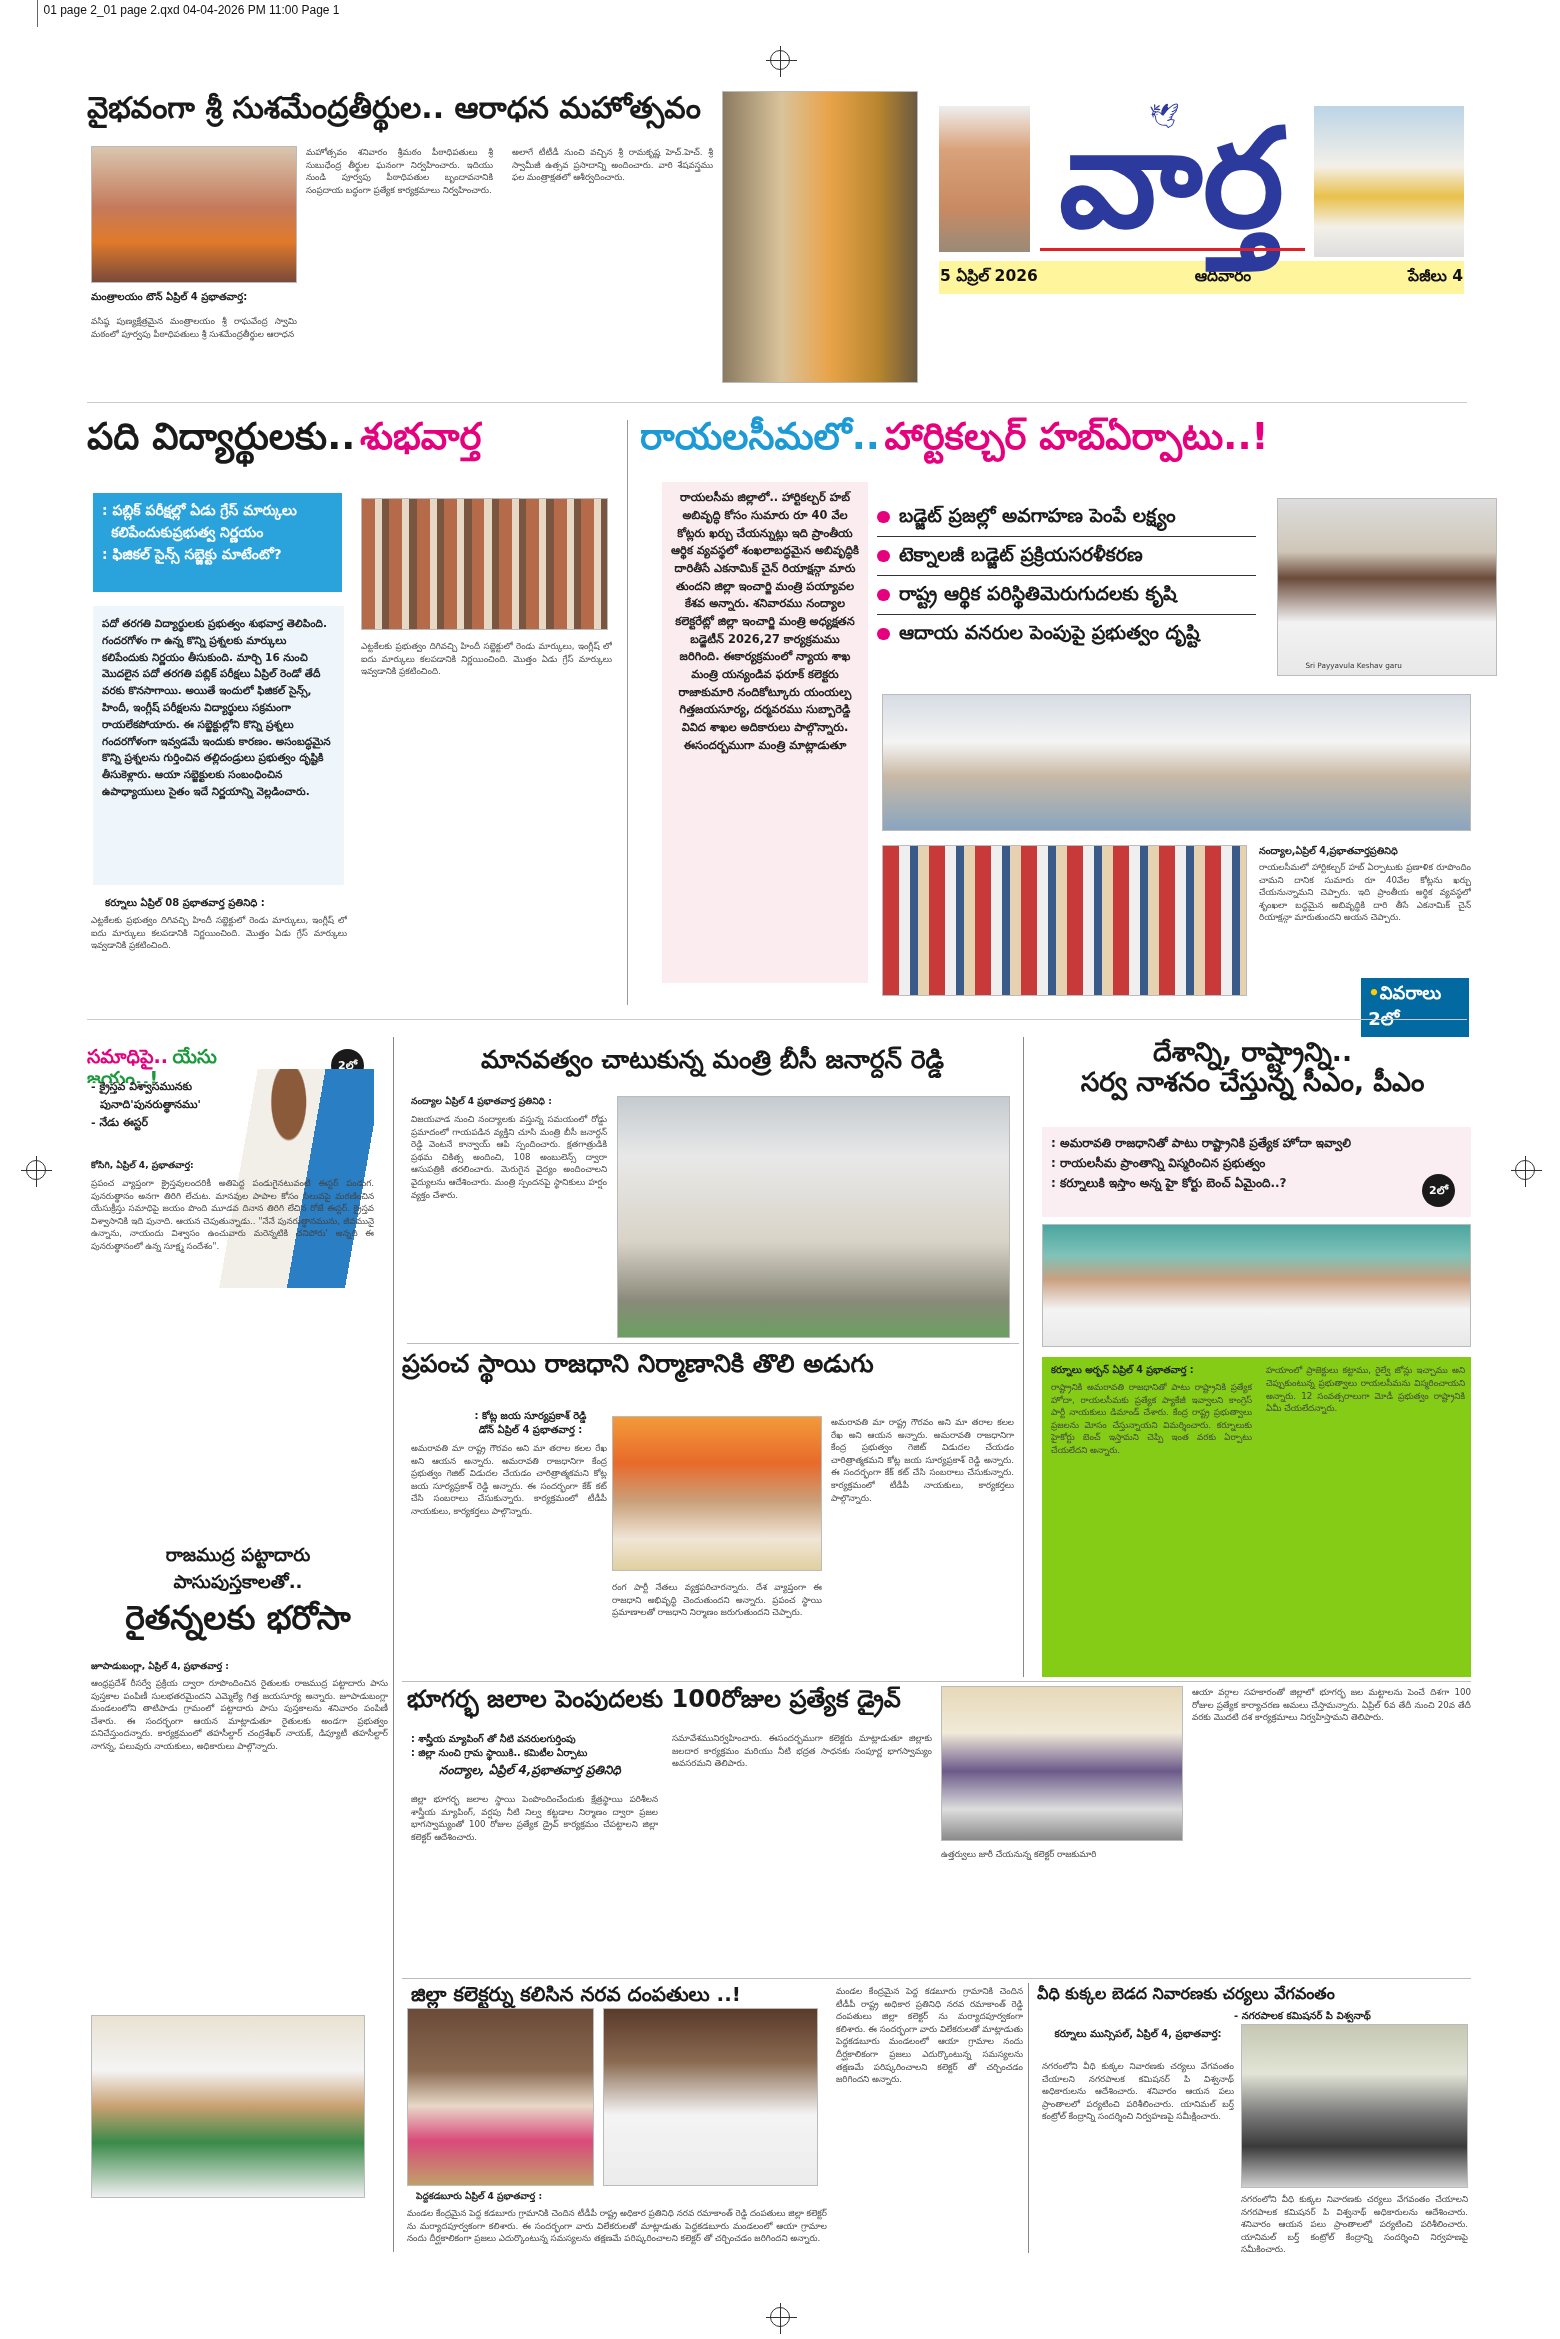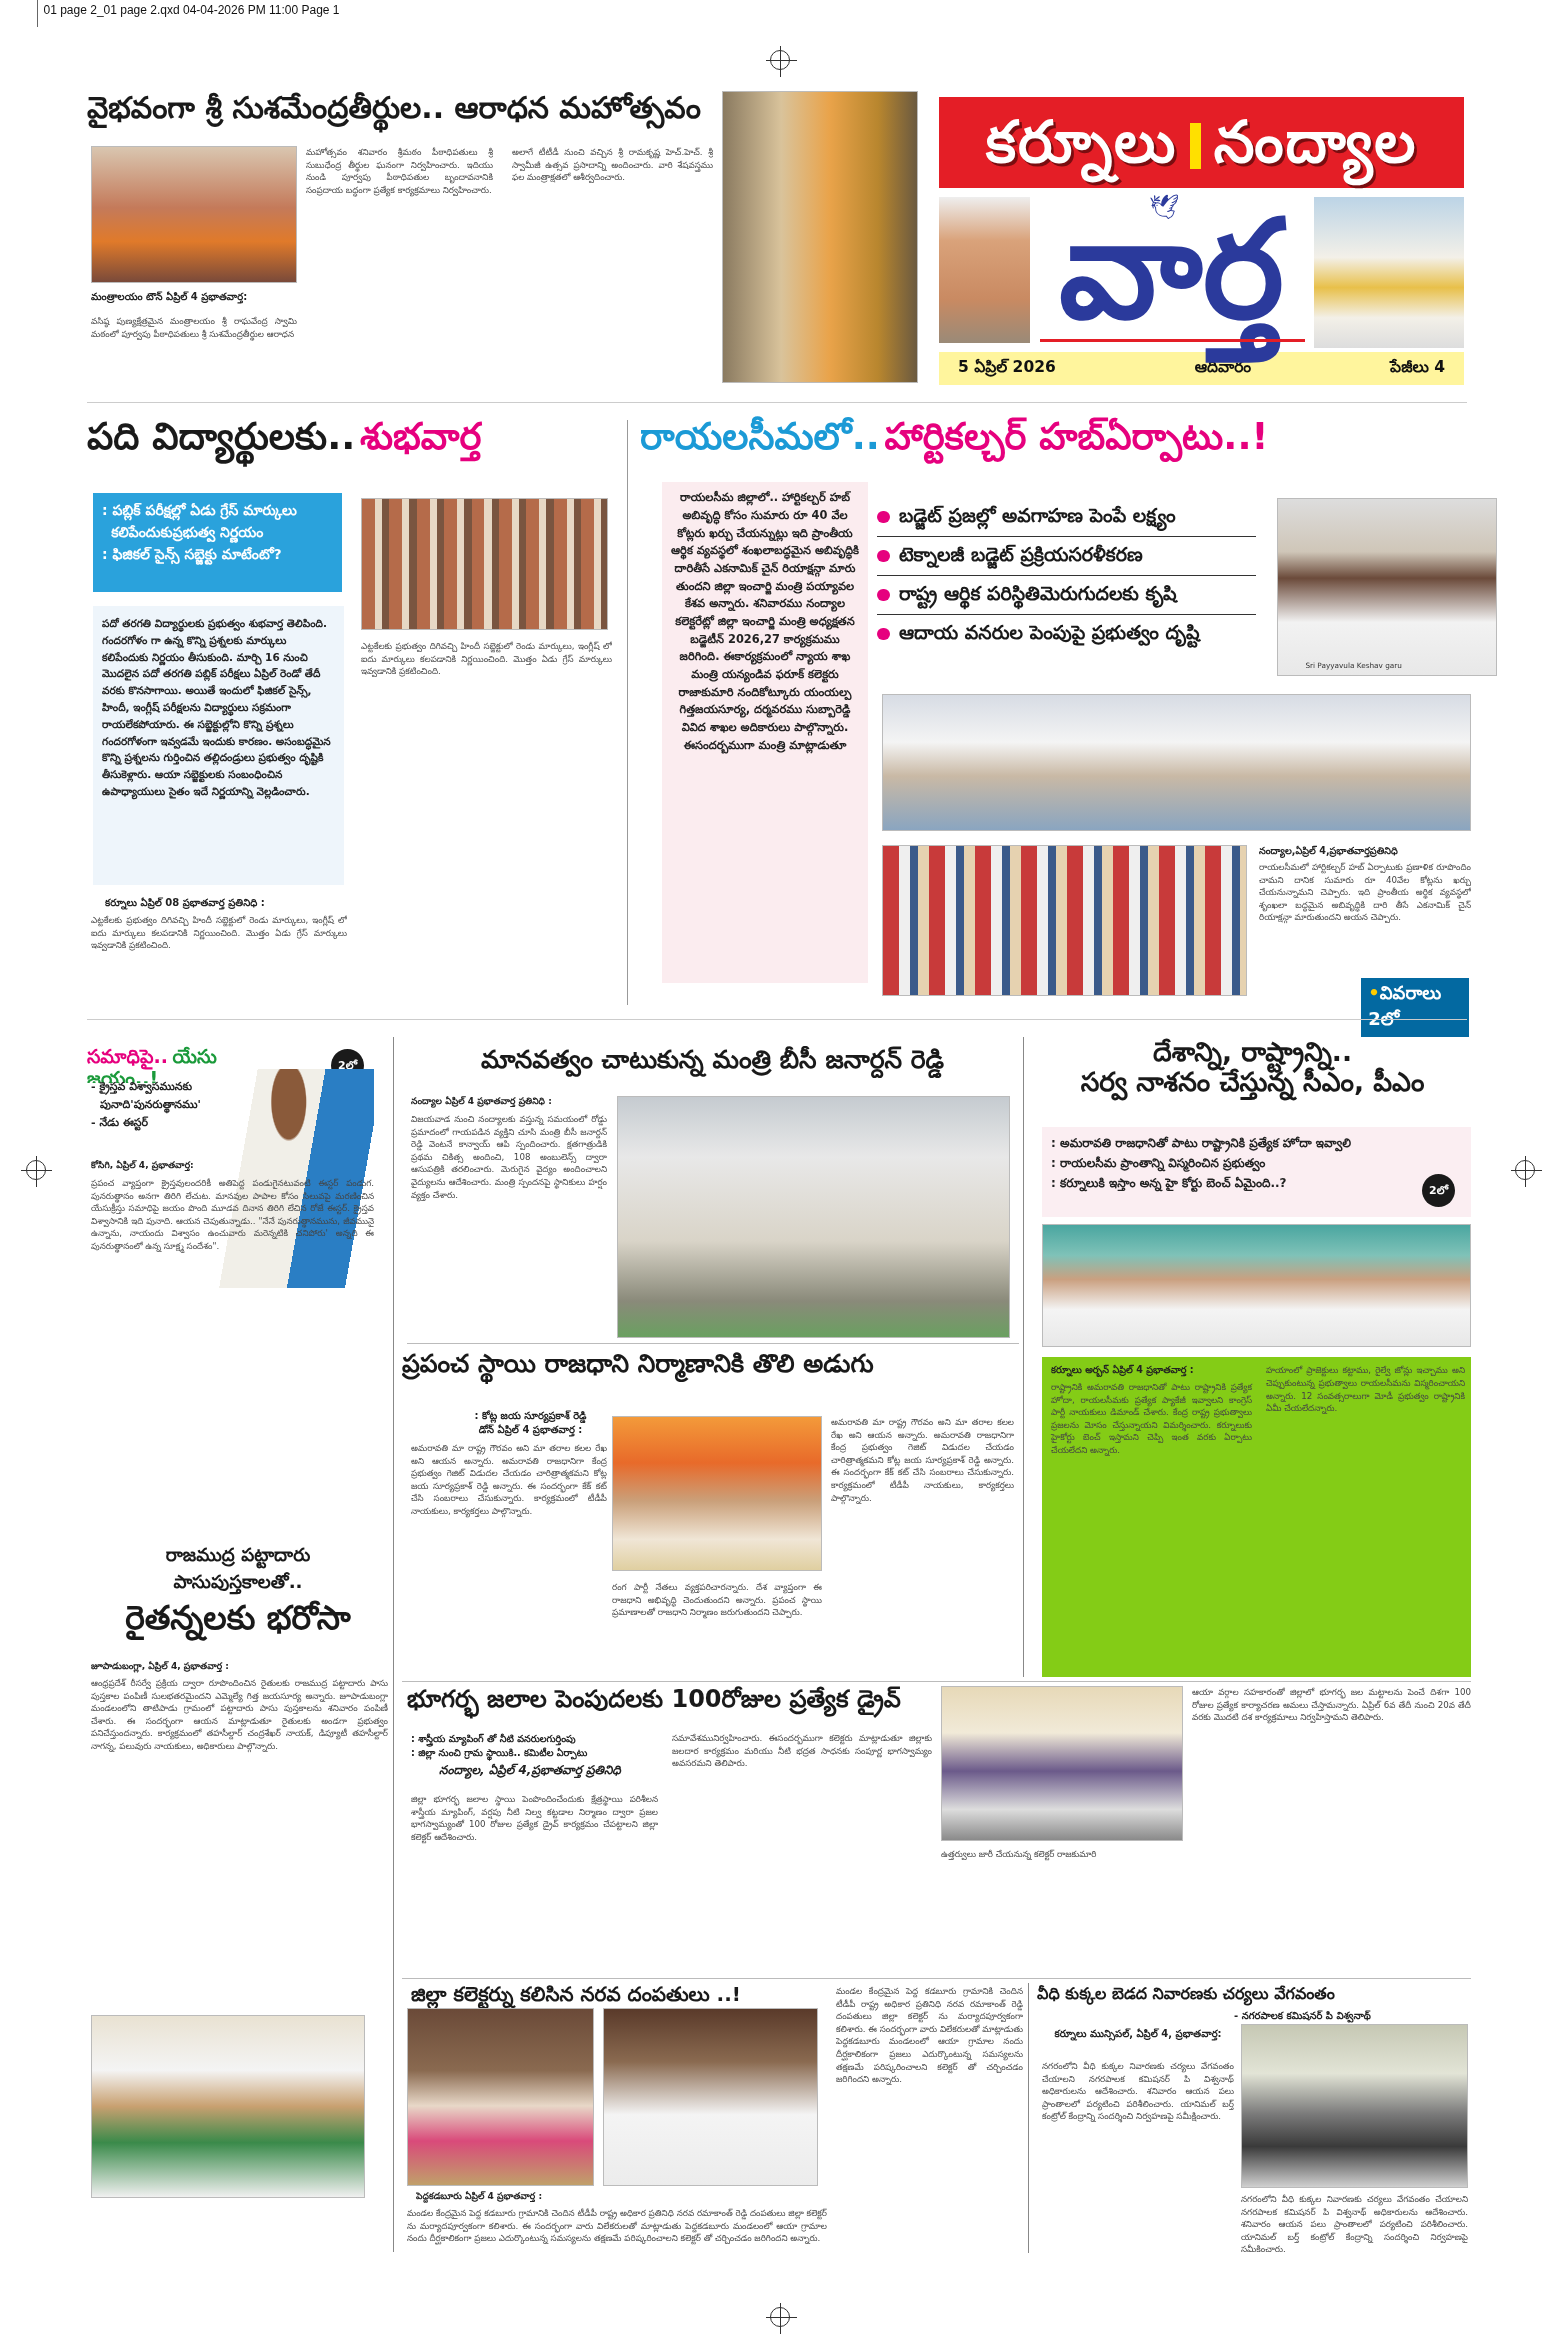--- a/index.html
+++ b/index.html
@@ -16,21 +16,21 @@
   .headline { font-weight: bold; color: #1a1a1a; line-height: 1.15; }
   .body-text { font-size: 8.7px; line-height: 1.45; color: #444; text-align: justify; }
   .photo { position: absolute; border: 0.9px solid #bbb; }
   .vline { position: absolute; width: 0.9px; background: #555; }
   .hline { position: absolute; height: 0.9px; background: #555; }
 
   
   .mast-red { background: #e41e26; color: #fff; font-weight: bold; font-size: 58px; text-align: center; line-height: 91px; height: 91px; text-shadow: 2.7px 2.7px 0 #7a0d10; letter-spacing: 1.8px; }
   .mast-bar { display: inline-block; width: 11px; height: 46px; background: #ffe000; vertical-align: middle; margin: 0 12.8px; }
   .mast-logo { color: #2b3a9c; font-weight: bold; font-size: 137px; text-align: center; line-height: 174px; font-family: "DejaVu Sans", sans-serif; }
-  .mast-dateline { background: #fff59d; height: 33px; display: flex; justify-content: space-between; align-items: center; padding: 0 19px; font-weight: bold; font-size: 15.5px; color: #111; }
+  .mast-dateline { background: #fff59d; height: 33px; display: flex; justify-content: space-between; align-items: center; padding: 0 1px; font-weight: bold; font-size: 15.5px; color: #111; }
 
   .pink { color: #e6007e; }
   .blue { color: #1b9ad6; }
   .green { color: #1a9a3a; }
 
   .bluebox { background: #2aa2dc; color: #fff; font-weight: bold; font-size: 17.4px; line-height: 1.55; padding: 7.3px 9.1px; }
   .lightblue-box { background: #eef5fb; font-size: 12px; font-weight: bold; line-height: 1.6; color: #222; padding: 9.1px; }
   .pink-box { background: #fbecef; font-size: 12.3px; font-weight: bold; line-height: 1.55; color: #222; text-align: center; padding: 7.3px; }
   .bullet-item { display: flex; align-items: center; font-size: 19px; font-weight: bold; color: #1a1a1a; border-bottom: 0.9px solid #333; padding: 5.5px 0; }
   .bullet-dot { width: 12.8px; height: 12.8px; border-radius: 50%; background: #e6007e; margin-right: 9.1px; flex-shrink: 0; }
@@ -57,23 +57,20 @@
   <div class="headline" style="font-size:30px;">వైభవంగా శ్రీ సుశమేంద్రతీర్థుల.. ఆరాధన మహోత్సవం</div>
 </div>
 <div class="photo" style="left:91px;top:146px;width:206px;height:137px;background:linear-gradient(180deg,#d9c6b0 0%,#c47a5a 45%,#e07a2a 70%,#7a4a3a 100%);"></div>
 <div class="block byline" style="left:91px;top:291px;width:206px;">మంత్రాలయం టౌన్ ఏప్రిల్ 4 ప్రభాతవార్త:</div>
 <div class="block body-text" style="left:91px;top:315px;width:206px;height:73px;">వసిష్ఠ పుణ్యక్షేత్రమైన మంత్రాలయం శ్రీ రాఘవేంద్ర స్వామి మఠంలో పూర్వపు పీఠాధిపతులు శ్రీ సుశమేంద్రతీర్థుల ఆరాధన</div>
 <div class="block body-text" style="left:306px;top:146px;width:187px;height:238px;">మహోత్సవం శనివారం శ్రీమఠం పీఠాధిపతులు శ్రీ సుబుధేంద్ర తీర్థుల ఘనంగా నిర్వహించారు. ఇదియు నుండి పూర్వపు పీఠాధిపతుల బృందావనానికి సంప్రదాయ బద్ధంగా ప్రత్యేక కార్యక్రమాలు నిర్వహించారు.</div>
 <div class="block body-text" style="left:512px;top:146px;width:201px;height:238px;">అలాగే టీటీడీ నుంచి వచ్చిన శ్రీ రామకృష్ణ హెచ్.హెచ్. శ్రీ స్వామీజీ ఉత్సవ ప్రసాదాన్ని అందించారు. వారి శేషవస్త్రము ఫల మంత్రాక్షతలో ఆశీర్వదించారు.</div>
 <div class="photo" style="left:722px;top:91px;width:196px;height:292px;background:linear-gradient(90deg,#8a7a60 0%,#d9c39b 30%,#e9a34a 55%,#b8862e 80%,#6b5a40 100%);"></div>
 
 <div class="block" style="left:939px;top:97px;width:525px;height:292px;">
-  <div class="mast-red">
-    <span>కర్నూలు</span><span class="mast-bar"></span><span>నంద్యాల</span>
-  </div>
   <div style="position:relative;height:164px;">
     <div style="position:absolute;left:0;top:9.1px;width:91px;height:146px;background:linear-gradient(180deg,#eee 0%,#d9a27a 30%,#c98a62 70%,#9a8a78 100%);"></div>
     <div style="position:absolute;left:375px;top:9.1px;width:151px;height:151px;background:linear-gradient(180deg,#bcd4e6 0%,#f3f0e8 40%,#e8c04a 60%,#f3f0e8 80%,#ddd 100%);"></div>
     <div class="mast-logo" style="position:absolute;left:91px;top:-4.6px;width:283px;">వార్త</div>
     <div style="position:absolute;left:101px;top:151px;width:265px;height:2.7px;background:#e41e26;"></div>
     <div style="position:absolute;left:210px;top:4.6px;font-size:24px;color:#2b3a9c;">🕊</div>
   </div>
   <div class="mast-dateline">
     <span>5 ఏప్రిల్  2026</span>
     <span>ఆదివారం</span>

